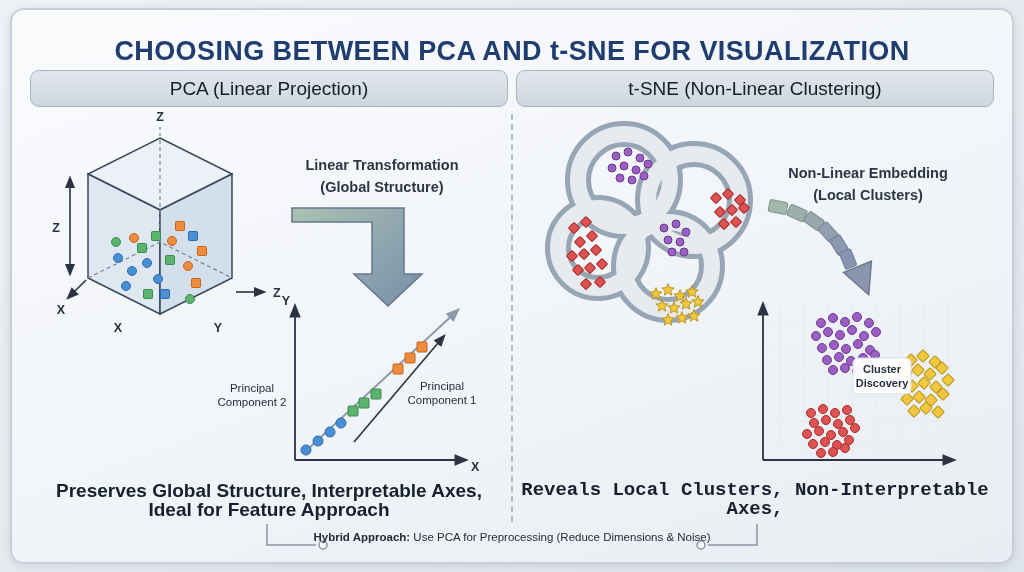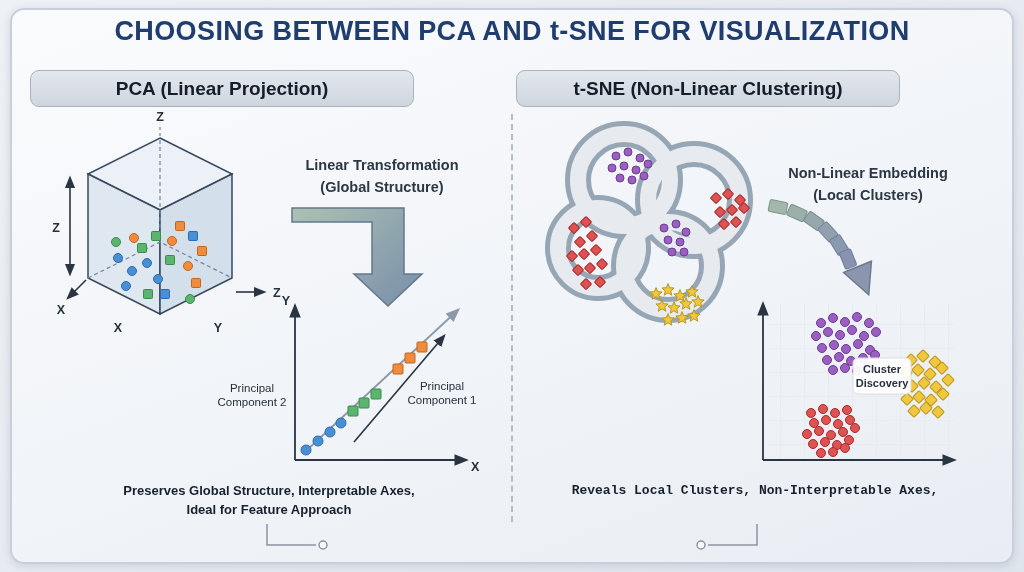--- a/index.html
+++ b/index.html
@@ -2,32 +2,32 @@
 <html><head>
 <meta charset="utf-8">
 <style>
   * { margin:0; padding:0; box-sizing:border-box; }
   html,body { width:1024px; height:572px; }
   body { font-family:"Liberation Sans", sans-serif; background:#e7ebf1; }
   .page { position:relative; width:1024px; height:572px; background:linear-gradient(150deg,#eef1f5,#dfe5ec); overflow:hidden; }
   .card { position:absolute; left:10px; top:8px; right:10px; bottom:8px;
           background:linear-gradient(160deg,#fafbfd 0%,#f1f4f8 55%,#e9edf3 100%);
           border:2px solid #c7d0da; border-radius:14px; box-shadow:0 2px 8px rgba(40,60,90,.14); }
-  .title { position:absolute; top:16px; left:0; width:100%; text-align:center;
+  .title { position:absolute; top:36px; left:0; width:100%; text-align:center;
            font-size:27px; font-weight:800; letter-spacing:.4px; color:#1f3d6e; }
-  .panel-header { position:absolute; top:70px; height:37px; width:384px;
+  .panel-header { position:absolute; top:70px; height:37px; width:478px;
            background:linear-gradient(#e3e8ee,#ced5dd); border:1.5px solid #a9b3bf; border-radius:9px;
            display:flex; align-items:center; justify-content:center;
-           font-size:19px; font-weight:700; color:#141e2a; }
+           font-size:19px; font-weight:400; color:#141e2a; }
   .ph-left { left:30px; } .ph-right { left:516px; }
   .divider { position:absolute; left:511px; top:114px; height:408px; border-left:2px dashed #b3bdc8; }
   .panel-svg { position:absolute; top:108px; }
   .svg-left { left:30px; } .svg-right { left:516px; }
   .panel-footer { position:absolute; width:478px; top:481px; text-align:center;
-           font-size:13px; font-weight:700; color:#16202e; line-height:19px; }
+           font-size:19px; font-weight:700; color:#16202e; line-height:19px; }
   .pf-left { left:30px; } .pf-right { left:516px;font-family:Liberation Mono, monospace; }
   .hybrid-svg { position:absolute; left:0; top:516px; }
   .hybrid-text { position:absolute; top:530px; left:0; width:100%; text-align:center;
            font-size:11.5px; color:#232b36; line-height:15px; }
   .hybrid-text .b { font-weight:700; }
   svg text { font-family:"Liberation Sans", sans-serif; fill:#26303e; }
   .ax  { font-size:12.5px; font-weight:700; }
   .lbl { font-size:11.5px; }
   .big { font-size:14.5px; font-weight:600; fill:#2c3745; }
   .small-lbl { font-size:11px; font-weight:600; }
@@ -300,14 +300,17 @@
   </div>
 
   <svg class="hybrid-svg" width="1024" height="50">
     <path d="M267,8 V29 H316" fill="none" stroke="#8a95a3" stroke-width="1.5"></path>
     <circle cx="323" cy="29" r="4" fill="#f7f9fb" stroke="#8a95a3" stroke-width="1.5"></circle>
     <circle cx="701" cy="29" r="4" fill="#f7f9fb" stroke="#8a95a3" stroke-width="1.5"></circle>
     <path d="M708,29 H757 V8" fill="none" stroke="#8a95a3" stroke-width="1.5"></path>
   </svg>
 
   <div class="hybrid-text">
+    <div>
+      <span class="b">Hybrid Approach:</span><span> Use PCA for Preprocessing (Reduce Dimensions &amp; Noise)</span>
+    </div>
   </div>
 </div>
 
 </body></html>

